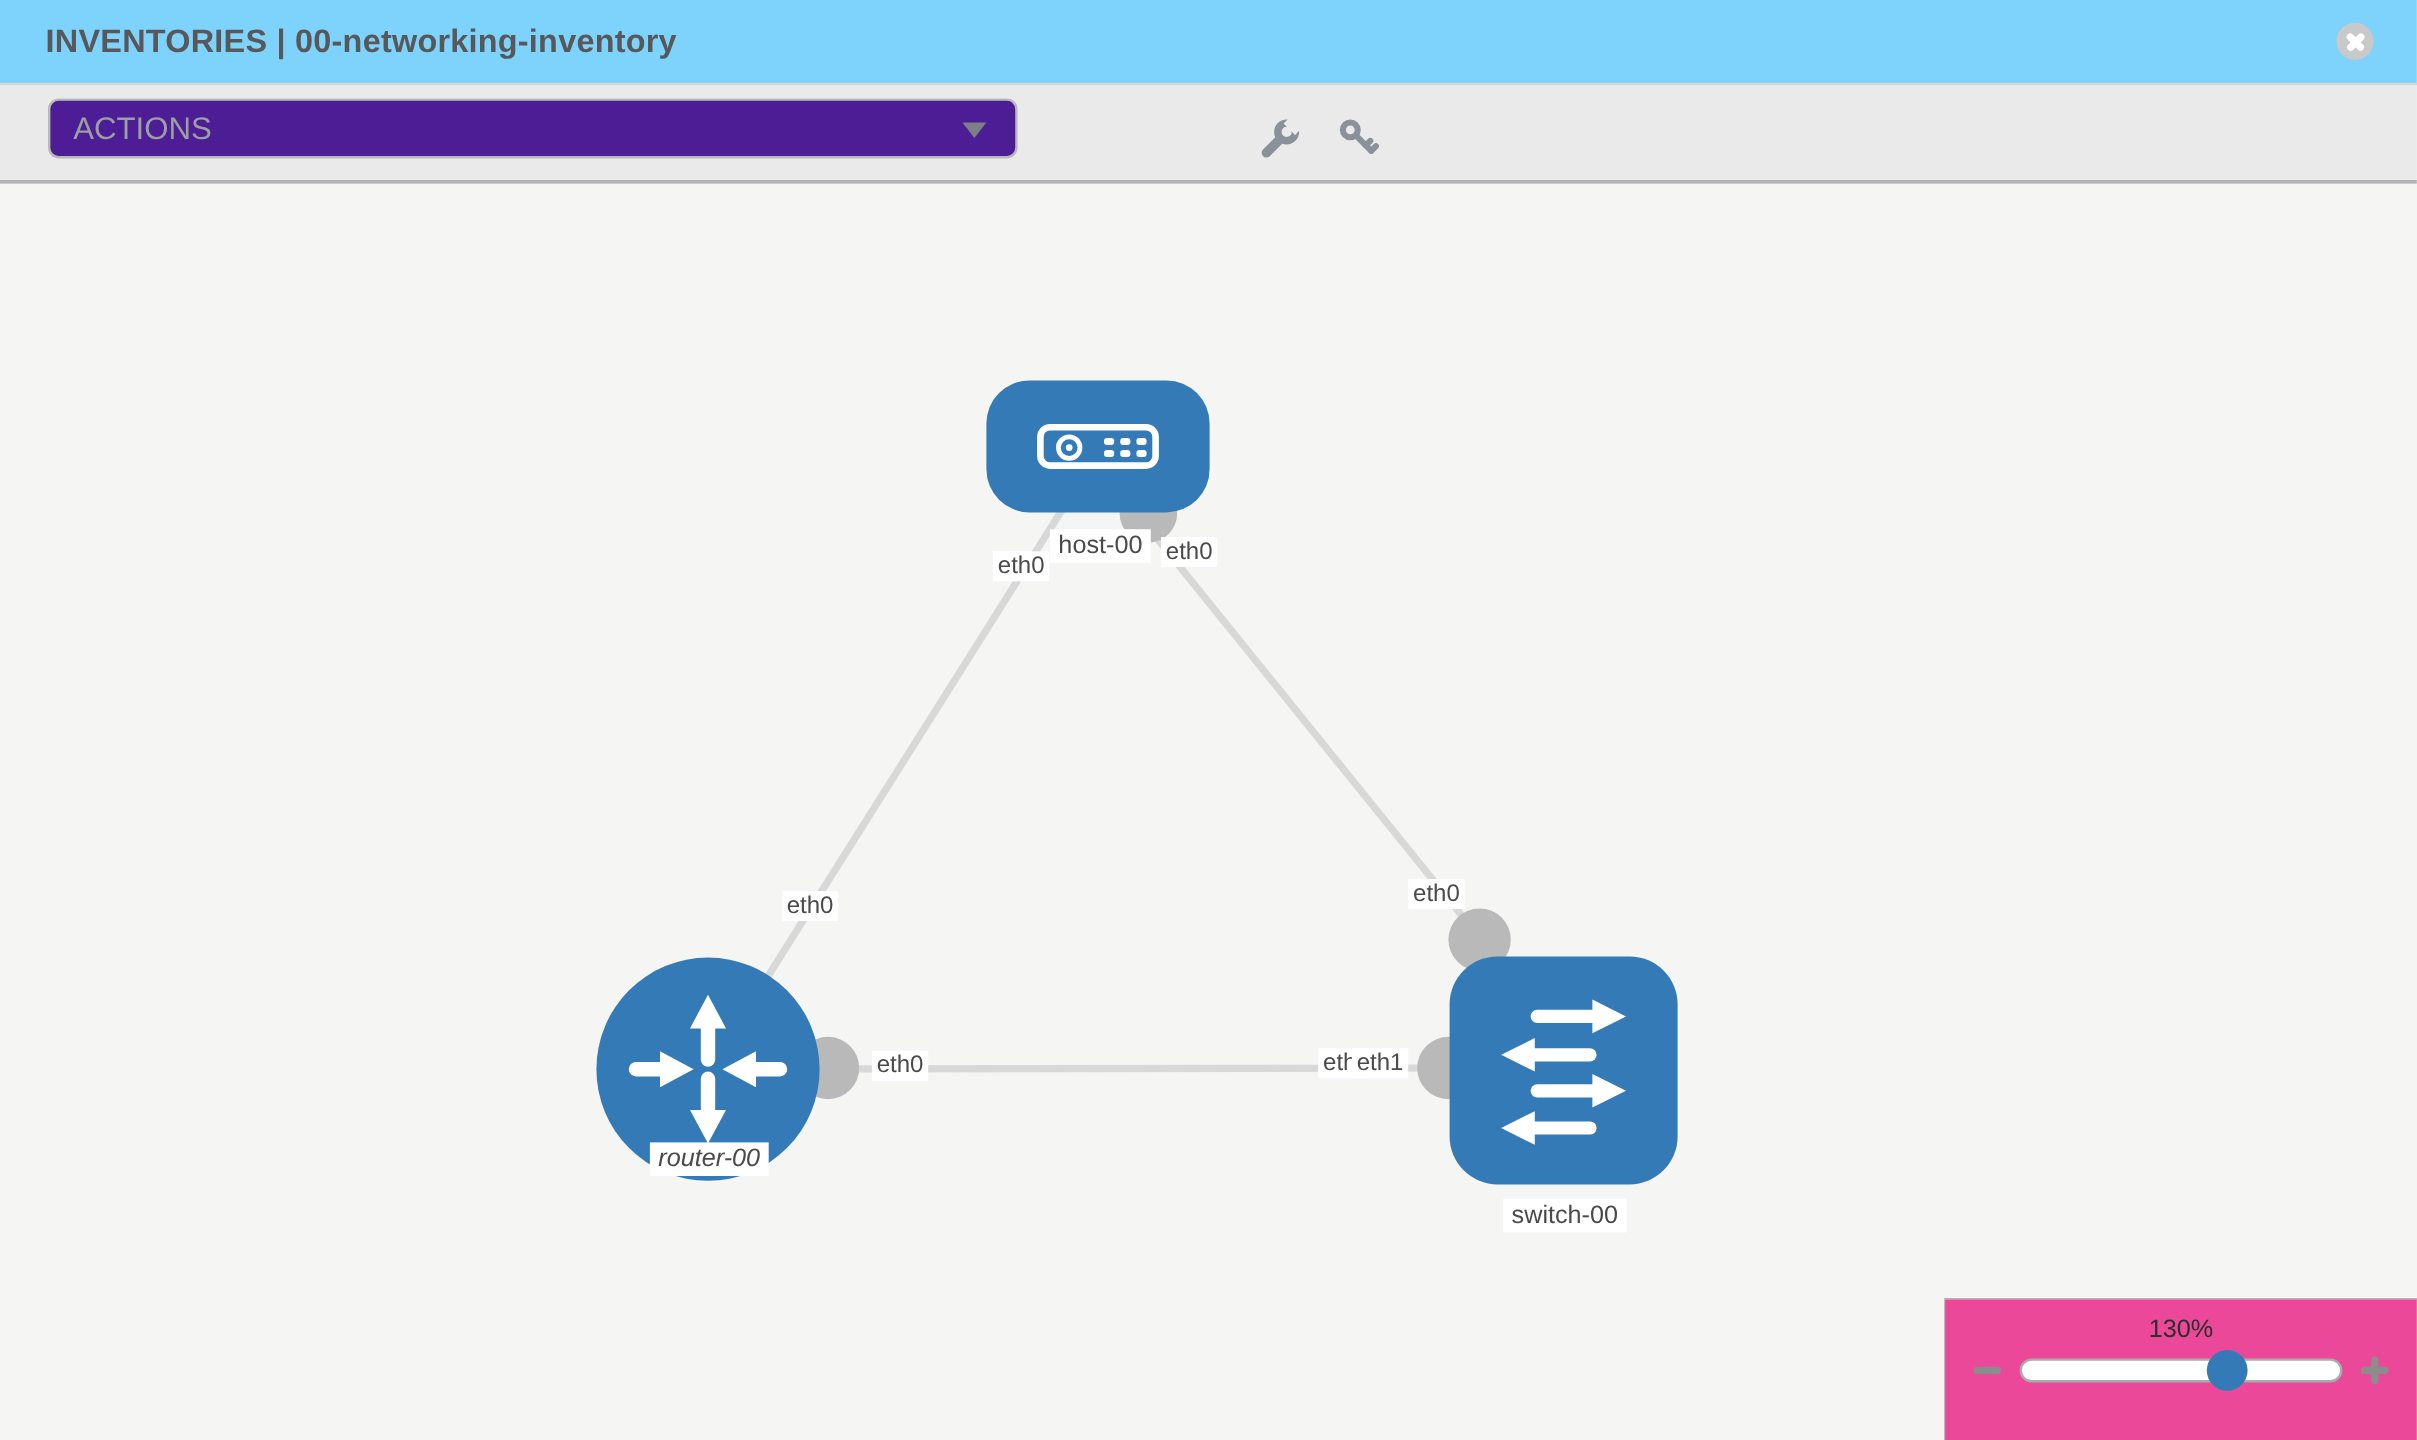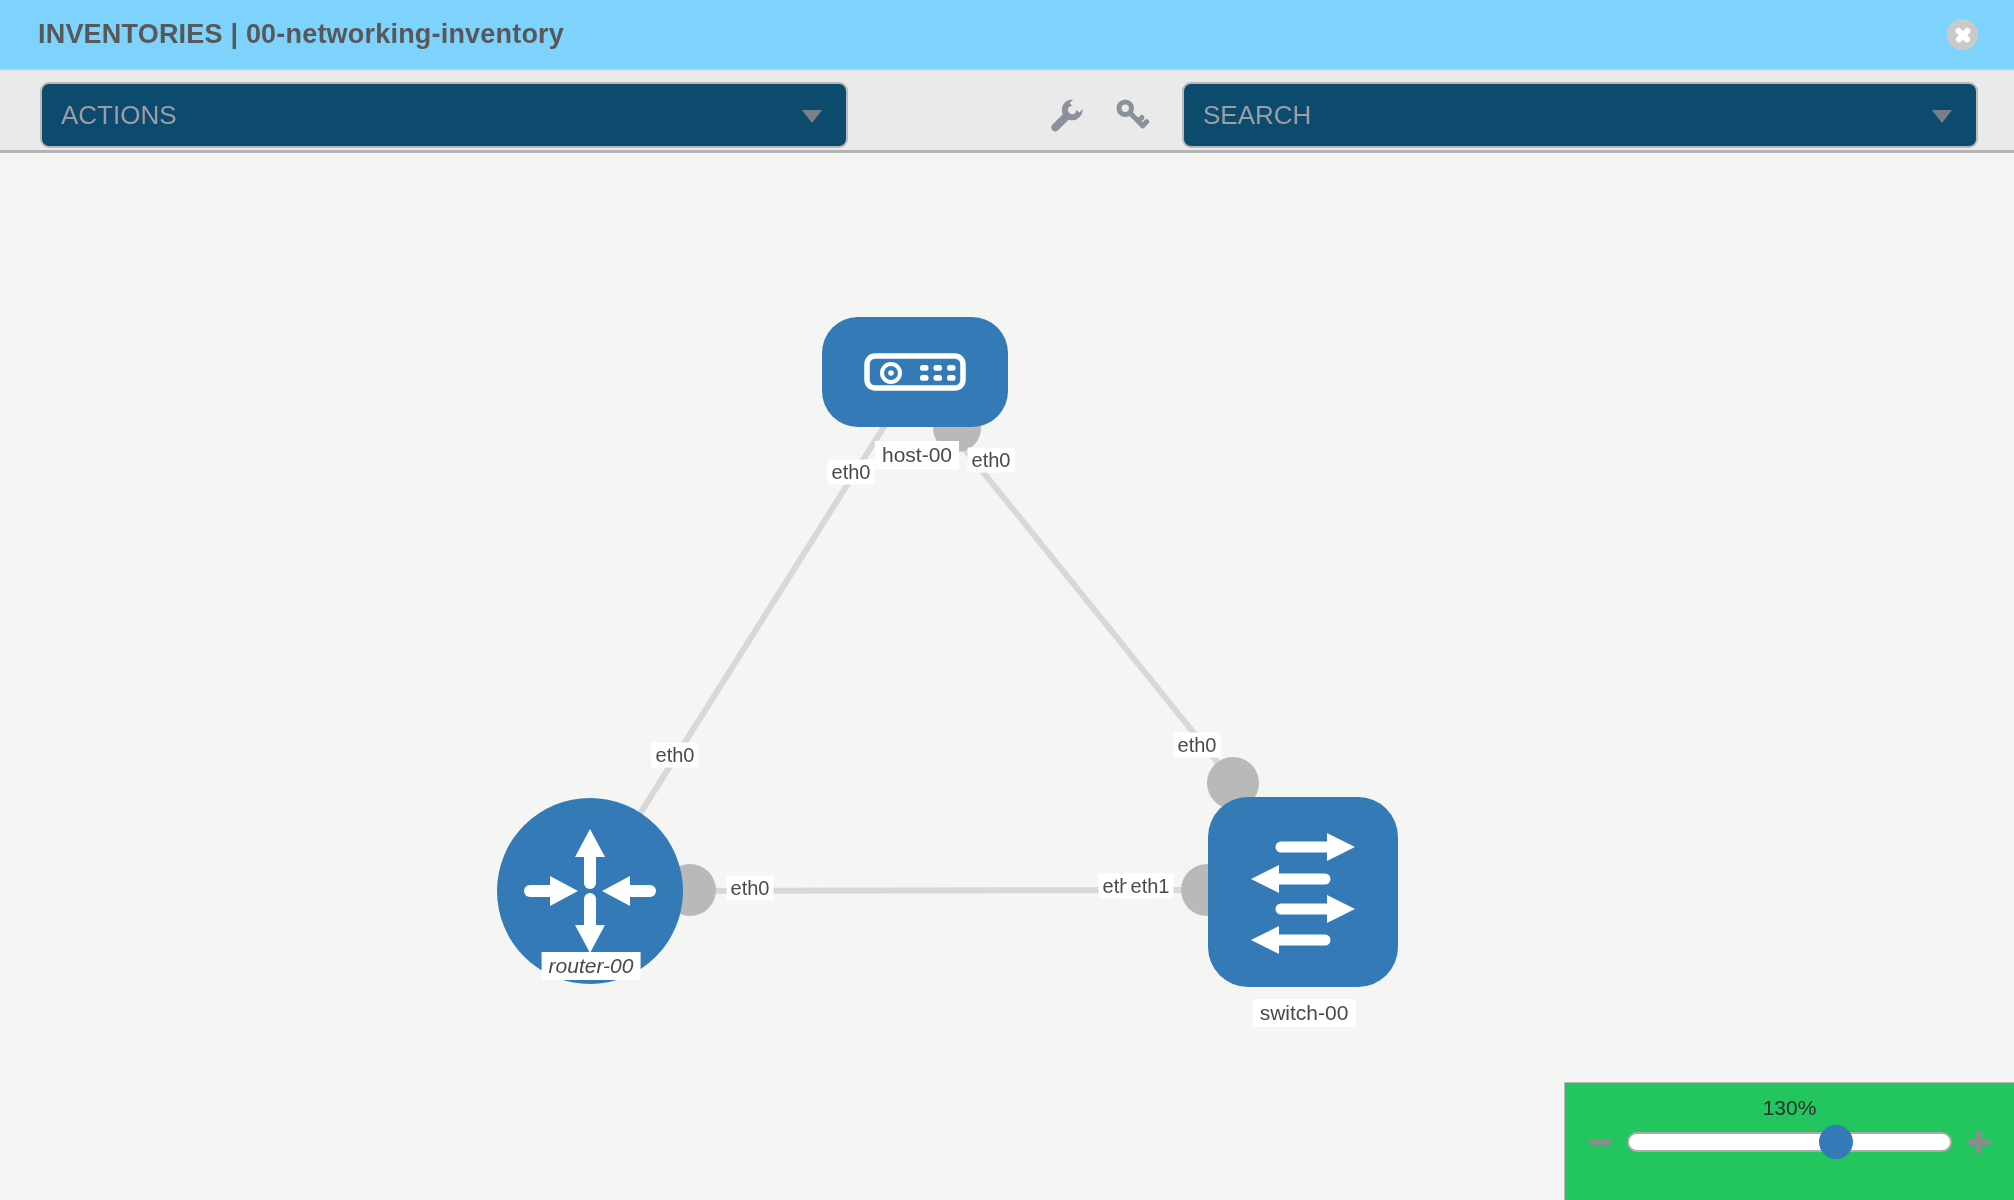--- a/index.html
+++ b/index.html
@@ -29,22 +29,22 @@
   }
   .close-btn .x1 { transform:translate(-50%,-50%) rotate(45deg); }
   .close-btn .x2 { transform:translate(-50%,-50%) rotate(-45deg); }
 
   
   .toolbar {
     position:absolute; top:71px; left:0; width:2014px; height:82px;
     background:#eaeaea; border-bottom:3px solid #b4b4b4; z-index:6;
   }
   .select-box {
-    position:absolute; top:11px; height:66px;
-    background:#0c4a6e; border:2px solid #b9b9b9; border-radius:9px;
+    position:absolute; top:11px; height:50px;
+    background:#4c1d95; border:2px solid #b9b9b9; border-radius:9px;
     cursor:pointer;
   }
   .select-box .lbl {
     position:absolute; left:19px; top:50%; transform:translateY(-50%);
     font-size:26px; color:#9b9ea2;
   }
   .caret {
     position:absolute; right:24px; top:50%; margin-top:-5px;
     width:0; height:0;
     border-left:10px solid transparent; border-right:10px solid transparent;
@@ -65,22 +65,22 @@
     padding:1px 4px; white-space:nowrap;
   }
   .node-label {
     position:absolute; transform:translate(-50%,-50%);
     font-size:21px; color:#4a4a4a; background:#ffffff;
     padding:2px 7px; white-space:nowrap; cursor:pointer;
   }
 
   
   .zoom-panel {
-    position:absolute; right:0; bottom:0; width:450px; height:118px;
-    background:#22c55e; border-left:1px solid #b9b9b9; border-top:1px solid #b9b9b9;
+    position:absolute; right:0; bottom:0; width:394px; height:118px;
+    background:#ec4899; border-left:1px solid #b9b9b9; border-top:1px solid #b9b9b9;
     z-index:7;
   }
   .zoom-value { text-align:center; margin-top:13px; font-size:21px; color:#2d2d2d; }
   .zoom-row { display:flex; align-items:center; margin-top:9px; padding:0 22px; }
   .zoom-btn { position:relative; width:26px; height:26px; cursor:pointer; flex:0 0 auto; }
   .zoom-btn .hbar {
     position:absolute; left:50%; top:50%; transform:translate(-50%,-50%);
     width:23px; height:6px; border-radius:3px; background:#8c8c8c;
   }
   .zoom-btn .vbar {
@@ -180,24 +180,20 @@
     <line x1="6.5" y1="27" x2="16.5" y2="17" stroke="#8b919a" stroke-width="7" stroke-linecap="round"></line>
   </svg>
 
   <svg class="tool-icon key-pos" viewBox="0 0 32 32">
     <circle cx="10" cy="10" r="5.5" fill="none" stroke="#8b919a" stroke-width="4.5"></circle>
     <line x1="14.5" y1="14.5" x2="25.5" y2="25.5" stroke="#8b919a" stroke-width="4.5" stroke-linecap="round"></line>
     <line x1="25.5" y1="25.5" x2="29" y2="22" stroke="#8b919a" stroke-width="4.5" stroke-linecap="round"></line>
     <line x1="21.5" y1="21.5" x2="24.8" y2="18.2" stroke="#8b919a" stroke-width="4.5" stroke-linecap="round"></line>
   </svg>
 
-  <div class="select-box search-box">
-    <span class="lbl">SEARCH</span>
-    <span class="caret"></span>
-  </div>
 </div>
 
 <div class="zoom-panel">
   <div class="zoom-value">130%</div>
   <div class="zoom-row">
     <div class="zoom-btn" aria-label="−">
       <span class="hbar"></span>
     </div>
     <div class="zoom-track">
       <div class="zoom-thumb" id="zoom-thumb" style="left: 64.5%;"></div>

